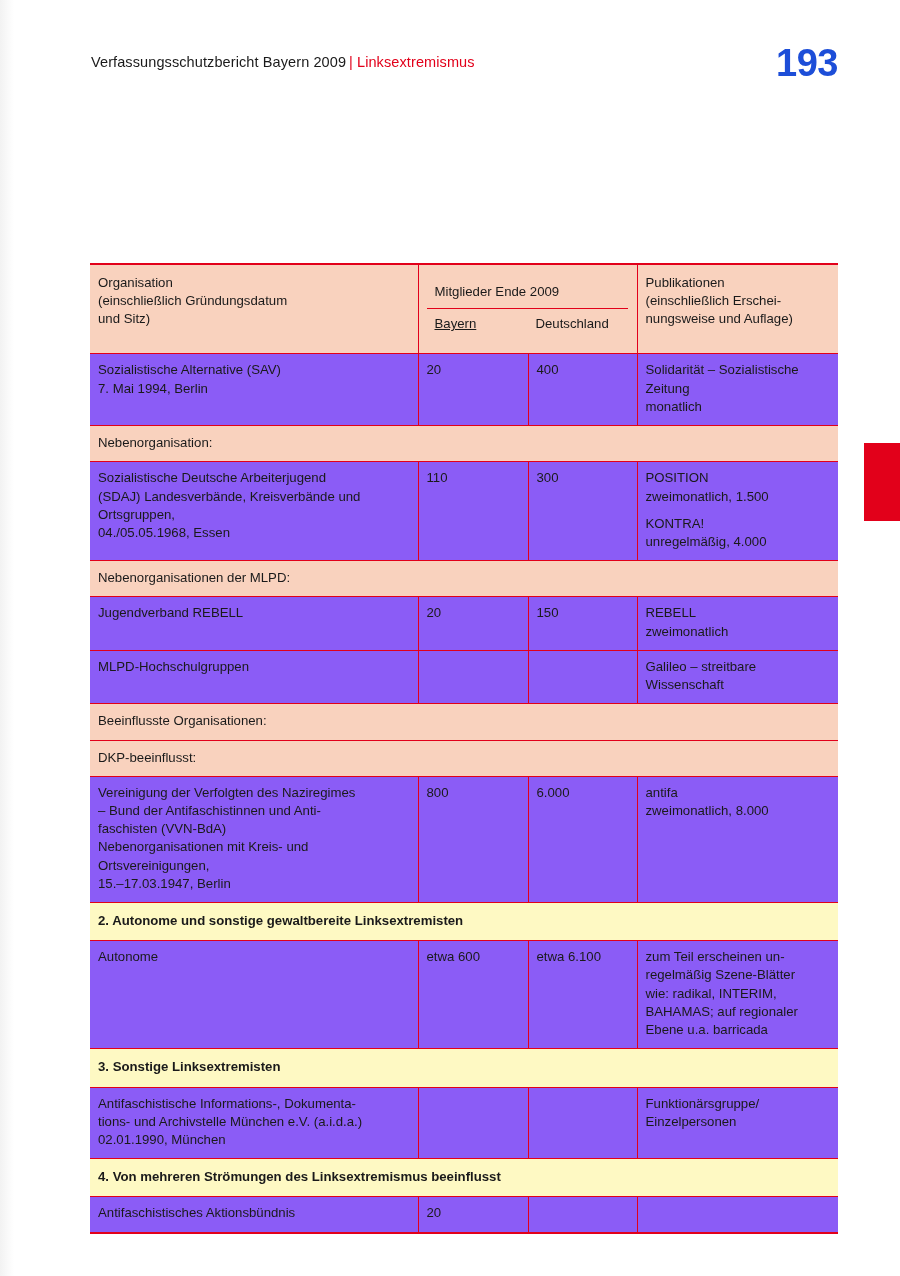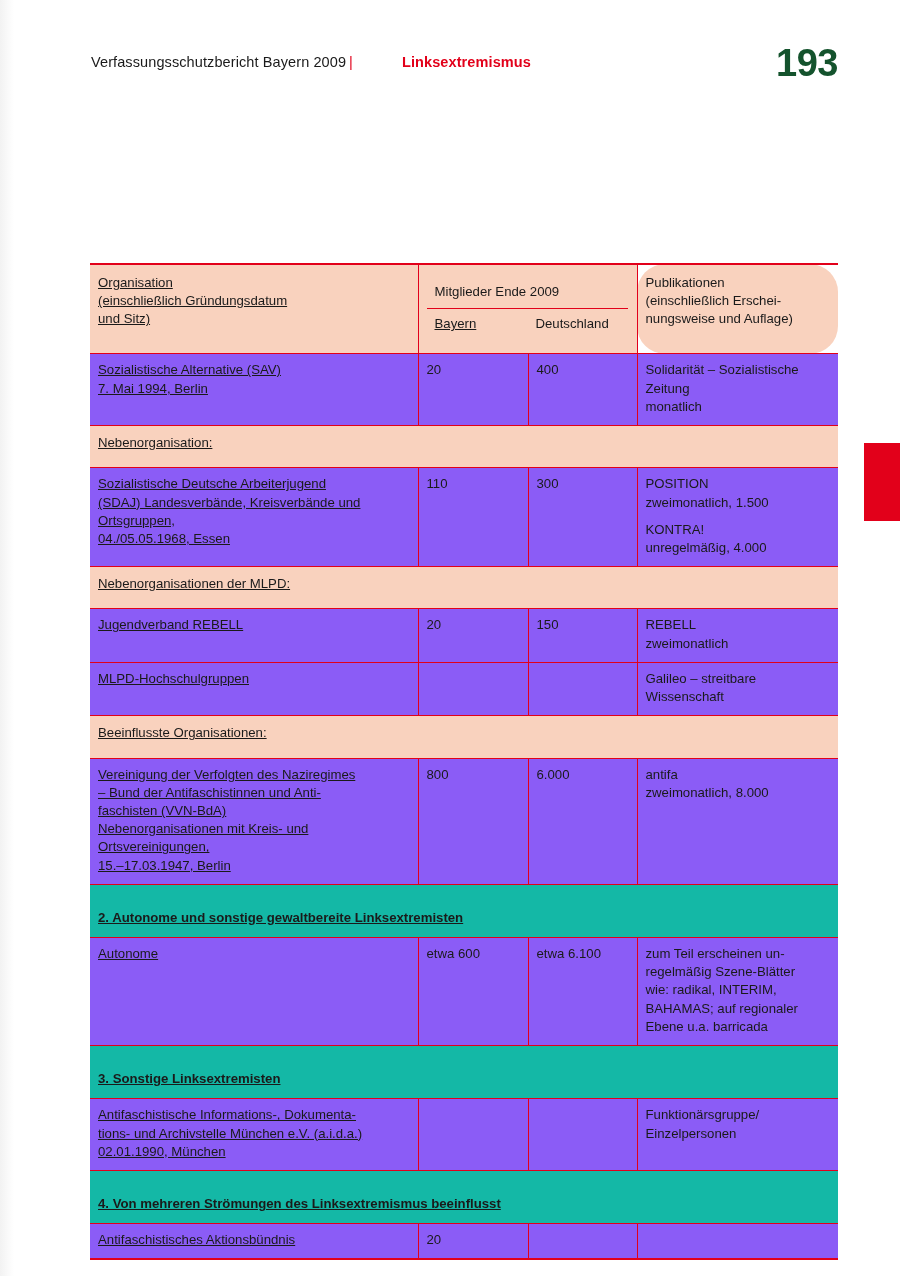--- a/index.html
+++ b/index.html
@@ -34,31 +34,30 @@
     letter-spacing: 0.1px;
     white-space: nowrap;
   }
   .running-head .rh-main { color: #1a1a1a; }
   .running-head .rh-sep {
     color: #e2001a;
     padding: 0 4px 0 3px;
   }
   .running-head .rh-section {
     color: #e2001a;
-    font-weight: bold;
-    margin-left: 45px;
+    font-weight: normal;
   }
   .folio {
     position: absolute;
     right: 62px;
     top: 44px;
     font-size: 38px;
     font-weight: bold;
     letter-spacing: -0.5px;
-    color: #14532d;
+    color: #1d4ed8;
     line-height: 1;
   }
 
   
   .thumb-tab {
     position: absolute;
     right: 0;
     top: 443px;
     width: 36px;
     height: 78px;
@@ -84,21 +83,21 @@
   table.vsb col.c-deu   { width: 109px; }
   table.vsb col.c-pub   { width: 201px; }
 
   table.vsb td {
     vertical-align: top;
     padding: 7px 9px 9px 8px;
     background: #8b5cf6;
     border-left: 1.5px solid #e2001a;
     border-bottom: 1.5px solid #e2001a;
   }
-  table.vsb td:first-child { border-left: none; text-decoration: underline; }
+  table.vsb td:first-child { border-left: none; }
   table.vsb tr.sect td,
   table.vsb tr.band td { border-left: none; }
 
   
   table.vsb tr.head-row td { border-top: 2px solid #e2001a; }
 
   
   tr.head-row td {
     background: #f9d2be;
     padding-top: 9px;
@@ -115,33 +114,33 @@
   }
   .mh-subs {
     display: flex;
   }
   .mh-sub {
     padding: 6px 9px 10px 8px;
     box-sizing: border-box;
   }
   .mh-sub.bay { width: 110px; text-decoration: underline; }
   .mh-sub.deu { width: 109px; border-left: 0; }
-  td.head-pub { border-left: 1.5px solid #e2001a; border-radius: 28px; }
+  td.head-pub { border-left: 1.5px solid #e2001a; }
 
   
   tr.band td {
     background: #f9d2be;
     padding-top: 8px;
-    padding-bottom: 15px;
+    padding-bottom: 9px;
   }
   
   tr.sect td {
-    background: #14b8a6;
+    background: #fef9c3;
     font-weight: bold;
-    padding-top: 24px;
+    padding-top: 9px;
     padding-bottom: 10px;
   }
 
   .cell-line { display: block; }
   .gap { display: block; height: 9px; }
 
   table.vsb tr:last-child td { border-bottom: 2.2px solid #e2001a; }
 </style>
 </head>
 <body>
@@ -238,20 +237,23 @@
           <td></td>
           <td></td>
           <td>
             <span class="cell-line">Galileo – streitbare</span>
             <span class="cell-line">Wissenschaft</span>
           </td>
         </tr>
         <tr class="band">
           <td colspan="4">Beeinflusste Organisationen:</td>
         </tr>
+        <tr class="band">
+          <td colspan="4">DKP-beeinflusst:</td>
+        </tr>
         <tr>
           <td>
             <span class="cell-line">Vereinigung der Verfolgten des Naziregimes</span>
             <span class="cell-line">– Bund der Antifaschistinnen und Anti-</span>
             <span class="cell-line">faschisten (VVN-BdA)</span>
             <span class="cell-line">Nebenorganisationen mit Kreis- und</span>
             <span class="cell-line">Ortsvereinigungen,</span>
             <span class="cell-line">15.–17.03.1947, Berlin</span>
           </td>
           <td>800</td>

